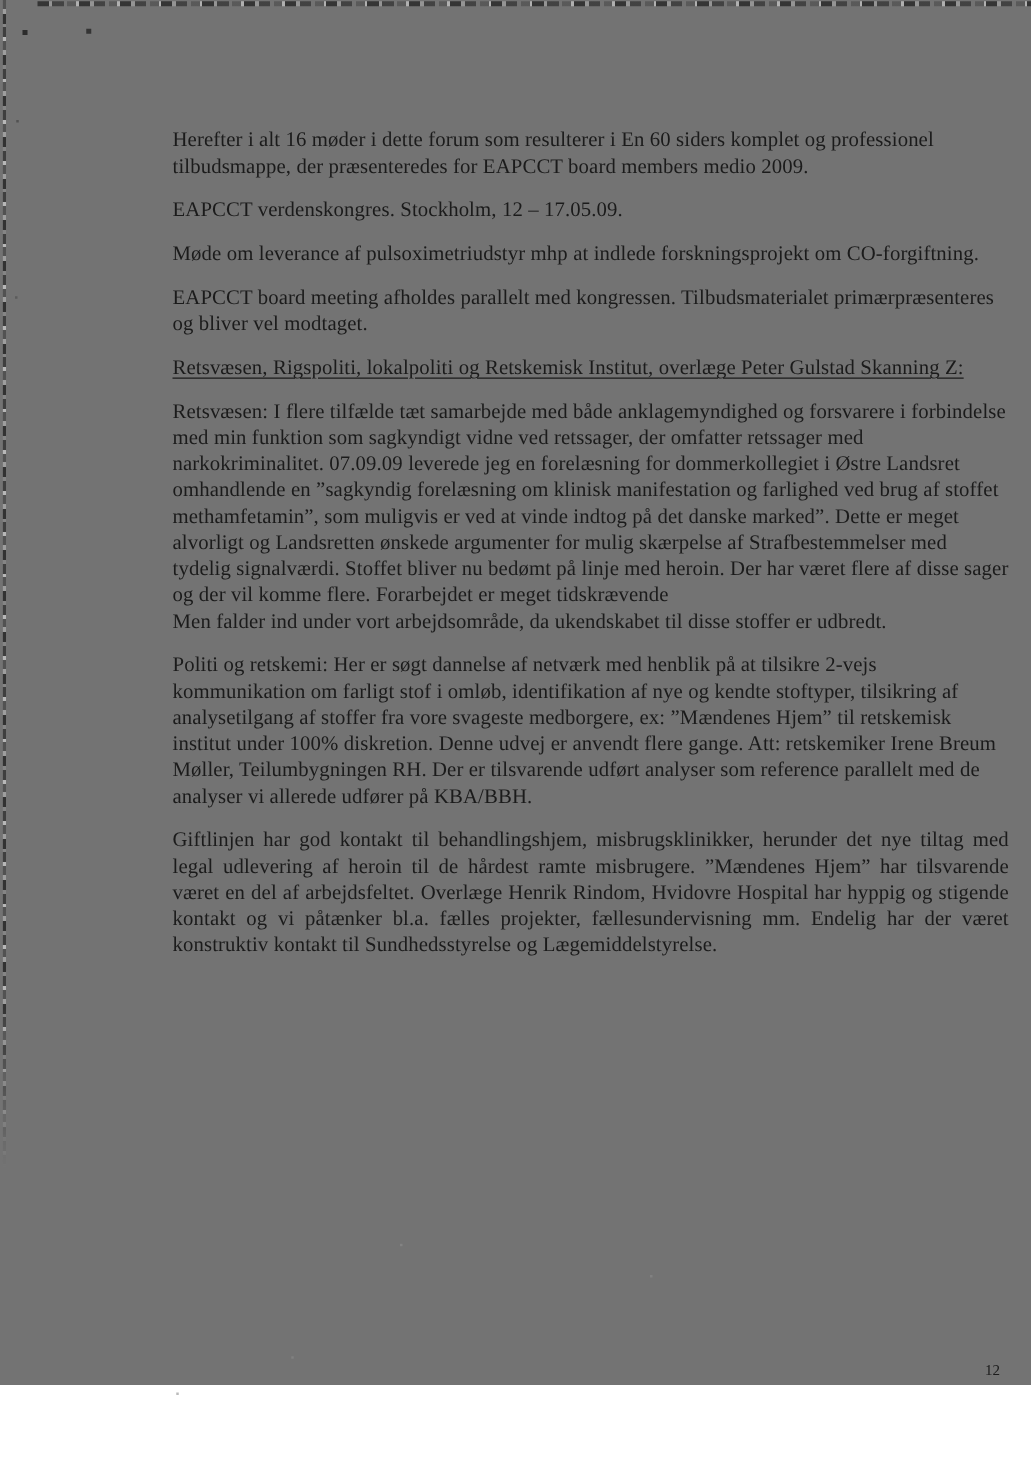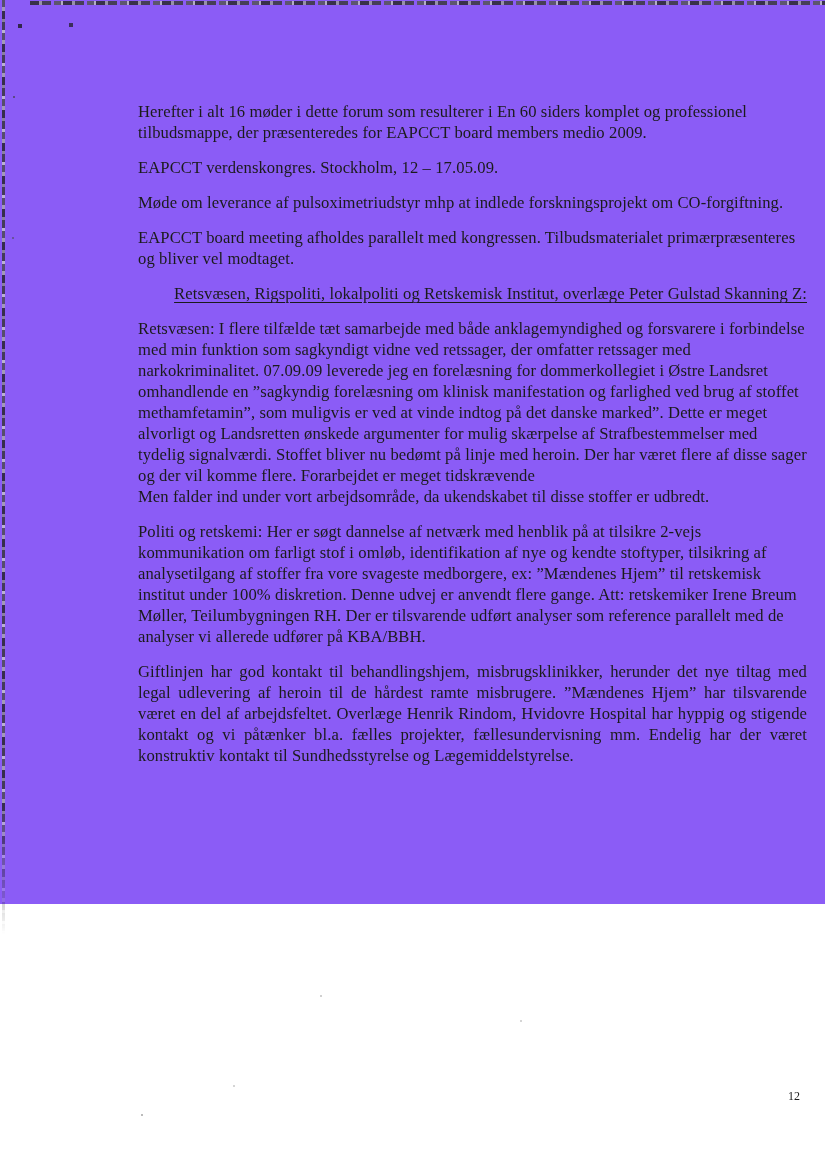--- a/index.html
+++ b/index.html
@@ -4,22 +4,22 @@
 <style>
   * { margin: 0; padding: 0; box-sizing: border-box; }
   html, body {
     width: 825px; height: 1168px;
     background: #ffffff;
     overflow: hidden;
     font-family: "Liberation Serif", "DejaVu Serif", serif;
   }
   .page {
     position: relative;
-    width: 825px; height: 904px;
-    background: #8b5cf6;
+    width: 825px; height: 1108px;
+    background: #737373;
     color: #1b1b1b;
   }
   
   .top-edge {
     position: absolute; top: 1px; left: 30px; right: 0; height: 4px;
     background:
       repeating-linear-gradient(90deg,
         #2a2a2a 0 9px, #9a9a9a 9px 12px, #3a3a3a 12px 21px,
         rgba(0,0,0,0) 21px 24px, #555 24px 31px, #bbb 31px 33px);
     opacity: .85;
@@ -58,21 +58,20 @@
   .para {
     white-space: pre-wrap;
     margin: 0 0 14px 0;
   }
   .para.heading {
     margin-top: 11px;
     margin-bottom: 14px;
     text-decoration: underline;
     text-underline-offset: 3px;
     text-decoration-thickness: 1.3px;
-    text-align: right;
   }
   .para.justified { text-align: justify; font-family: Liberation Serif, serif; }
   .page-number {
     position: absolute;
     left: 788px; top: 1086px;
     font-size: 12px;
     line-height: 21px;
   }
 </style>
 </head>

